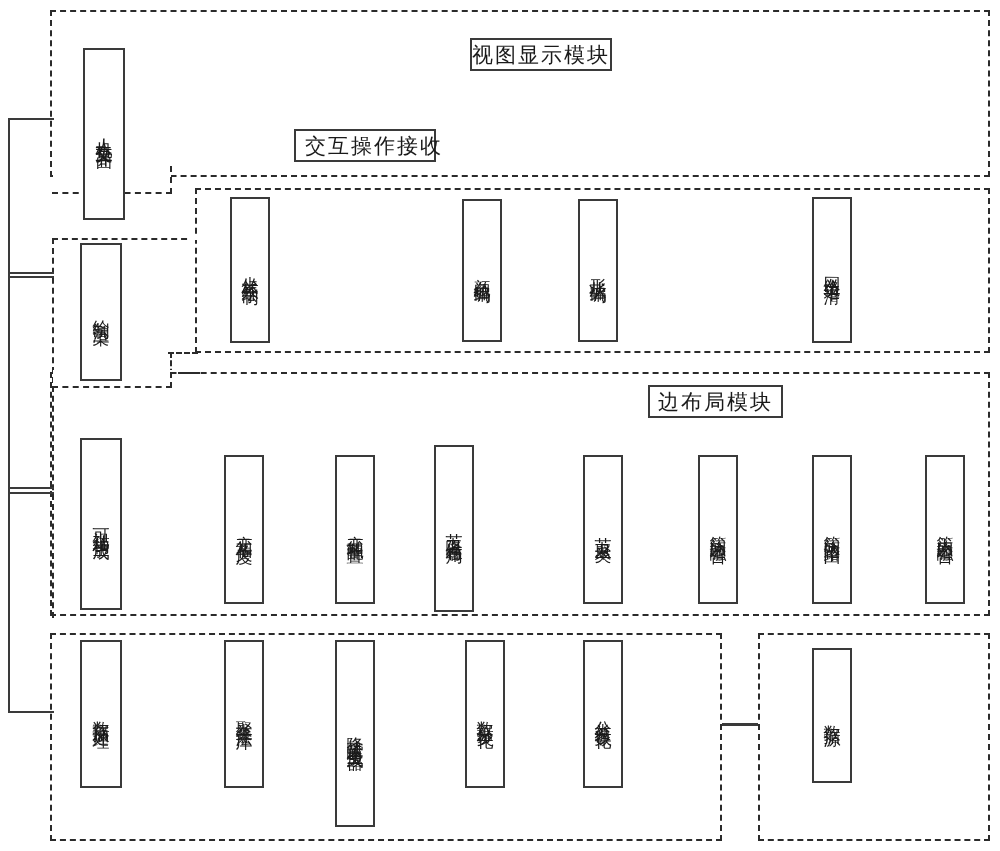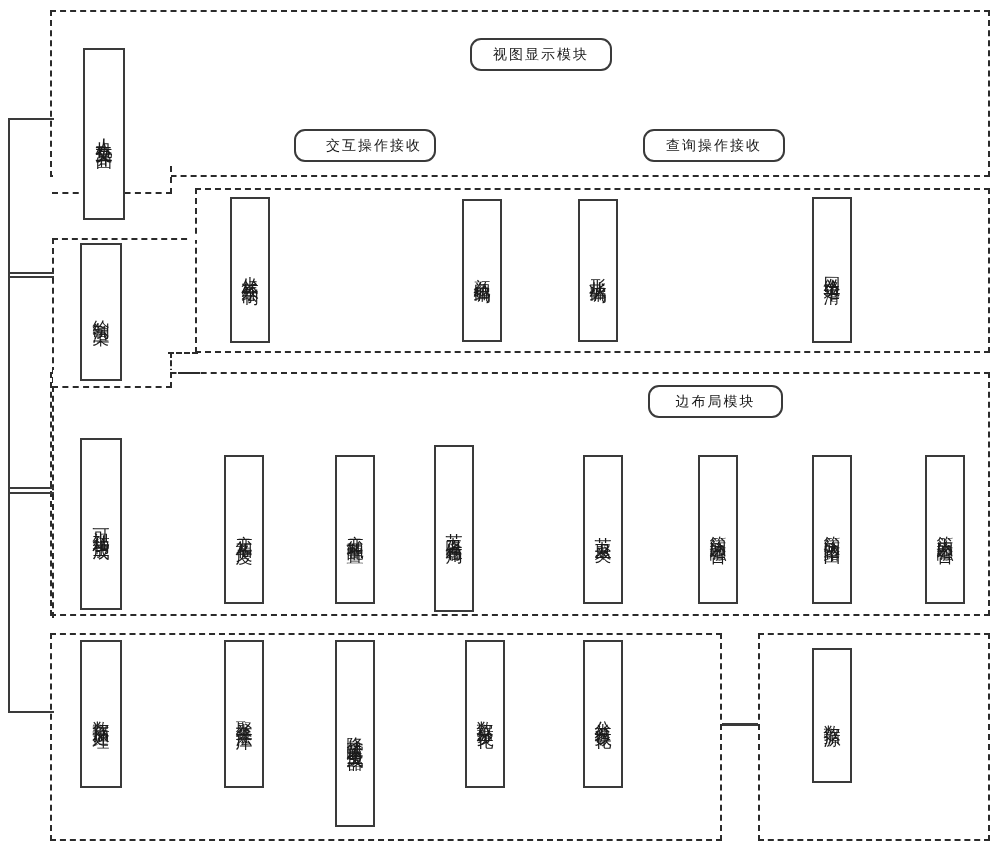--- a/index.html
+++ b/index.html
@@ -56,25 +56,24 @@
   .node.vert {
     writing-mode: vertical-rl;
     text-orientation: upright;
     letter-spacing: 3px;
     font-size: 17px;
     line-height: 1;
     padding: 6px 0;
   }
   
   .node.horiz {
-    font-size: 14px;
+    font-size: 21px;
     letter-spacing: 2px;
     padding: 3px 10px;
     white-space: nowrap;
-    border-radius: 11px;
   }
 
   
   .bracket {
     position: absolute;
     box-sizing: border-box;
     border: 2px solid #3a3a3a;
     border-right: none;
     background: transparent;
   }
@@ -128,23 +127,20 @@
   </div>
 
   <div class="node horiz" style="left:470px; top:38px; width:142px; height:33px;">
     <span>视图显示模块</span>
   </div>
 
   <div class="node horiz" style="left:294px; top:129px; width:142px; height:33px;padding-left:28px;">
     <span>交互操作接收</span>
   </div>
 
-  <div class="node horiz" style="left:643px; top:129px; width:142px; height:33px;">
-    <span>查询操作接收</span>
-  </div>
 
   <div class="node vert" style="left:80px; top:243px; width:42px; height:138px;">
     <span>绘制渲染</span>
   </div>
 
   <div class="node vert" style="left:230px; top:197px; width:40px; height:146px;">
     <span>坐标系绘制</span>
   </div>
 
   <div class="node vert" style="left:462px; top:199px; width:40px; height:143px;">

